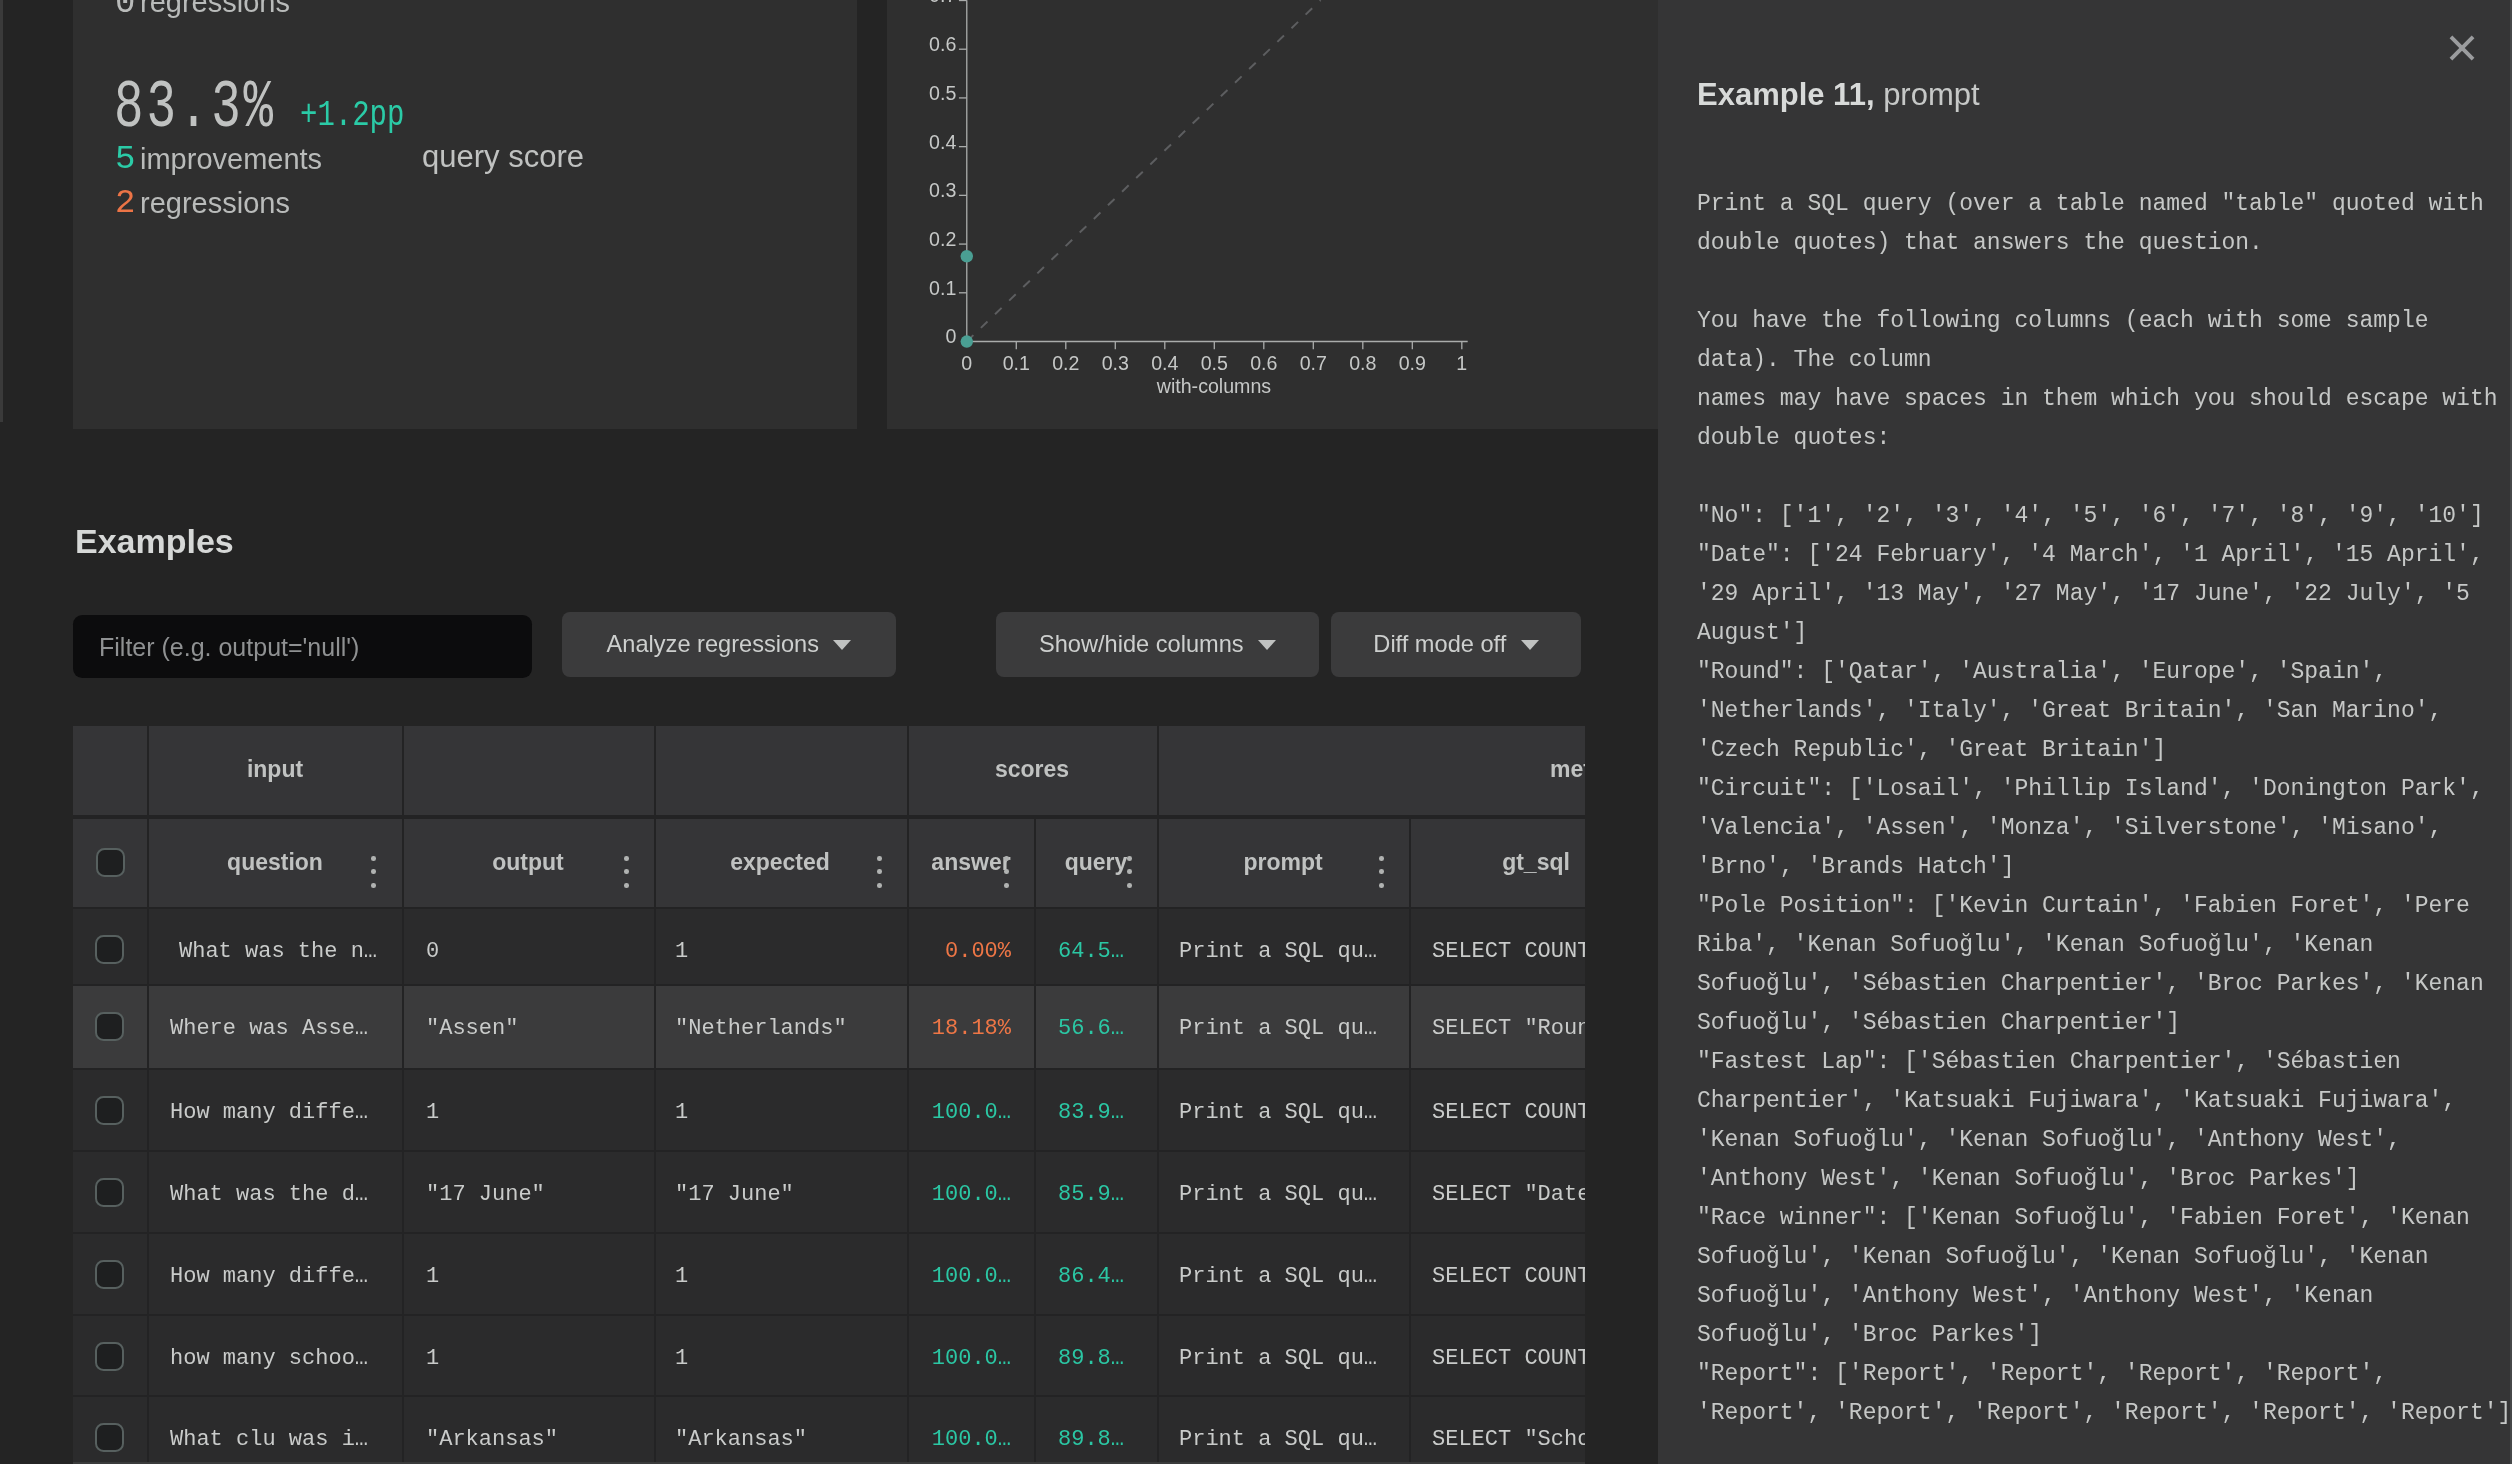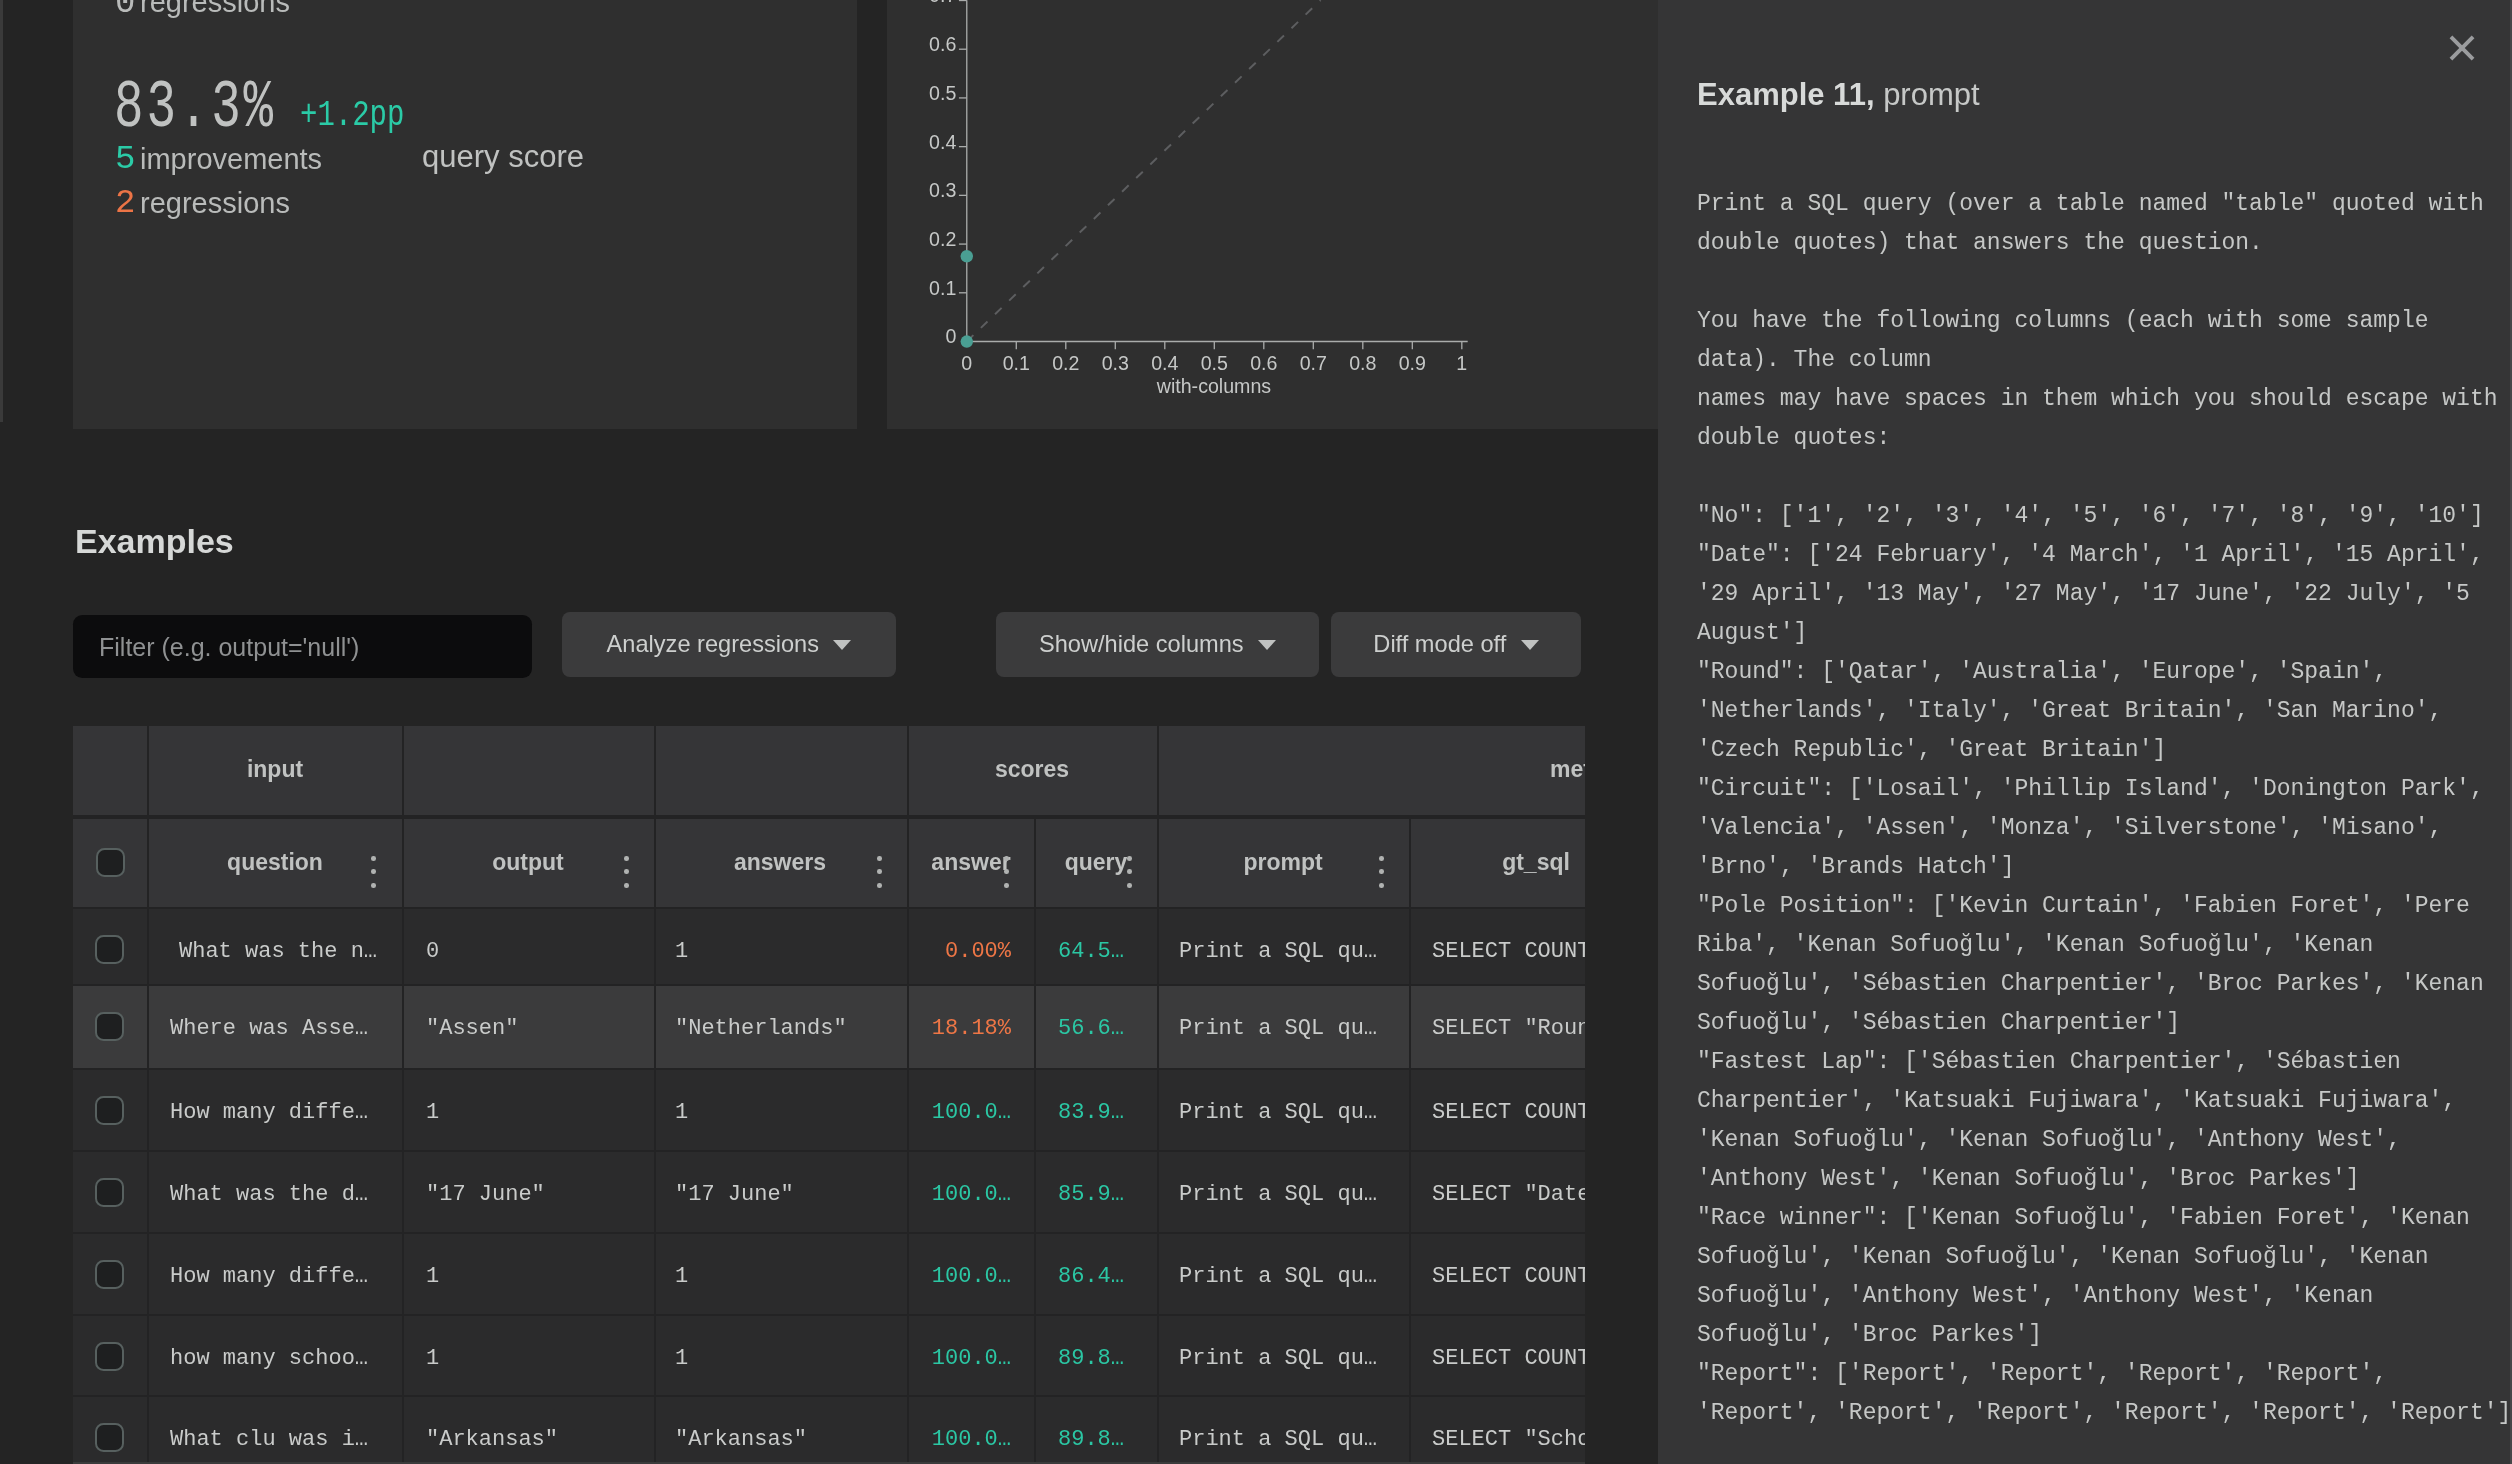--- a/index.html
+++ b/index.html
@@ -105,21 +105,21 @@
 <div style="position:absolute;left:583px;top:93px;width:251px;height:88px;background:#353537"></div>
 <div style="position:absolute;left:836px;top:93px;width:125px;height:88px;background:#353537"></div>
 <div style="position:absolute;left:963px;top:93px;width:121px;height:88px;background:#353537"></div>
 <div style="position:absolute;left:1086px;top:93px;width:250px;height:88px;background:#353537"></div>
 <div style="position:absolute;left:1338px;top:93px;width:174px;height:88px;background:#353537"></div>
 <div class="hl" style="left:202px;top:32px;text-align:right;">input</div>
 <div class="hl" style="left:959px;top:32px;">scores</div>
 <div class="hl" style="left:1477px;top:32px;transform:none;">metadata</div>
 <div class="hl" style="left:202px;top:125px;">question</div>
 <div class="hl" style="left:455px;top:125px;">output</div>
-<div class="hl" style="left:707px;top:125px;">answers</div>
+<div class="hl" style="left:707px;top:125px;">expected</div>
 <div class="hl" style="left:898px;top:125px;">answer</div>
 <div class="hl" style="left:1023px;top:125px;">query</div>
 <div class="hl" style="left:1210px;top:125px;">prompt</div>
 <div class="hl" style="left:1463px;top:125px;">gt_sql</div>
 <div class="dots3" style="left:298px;top:130px;">
       <i style="top:0"></i>
       <i style="top:13px"></i>
       <i style="top:27px"></i>
     </div>
 <div class="dots3" style="left:551px;top:130px;">

